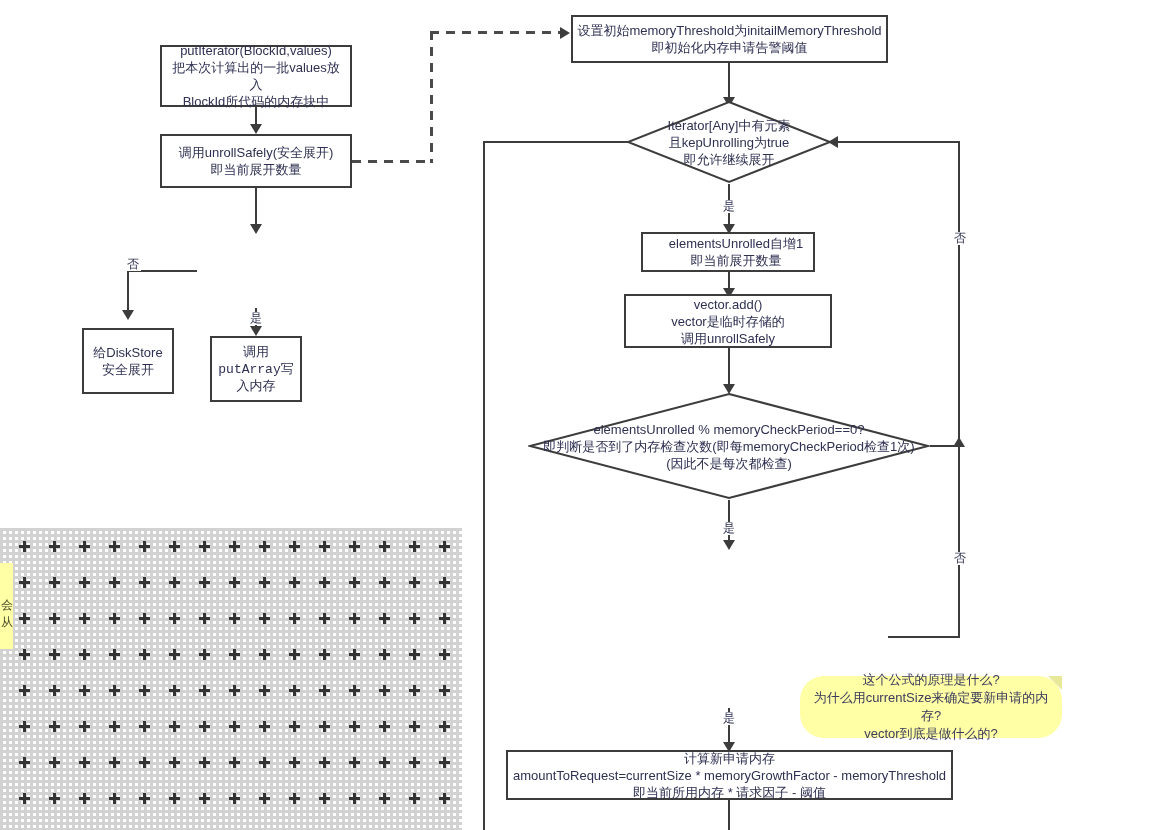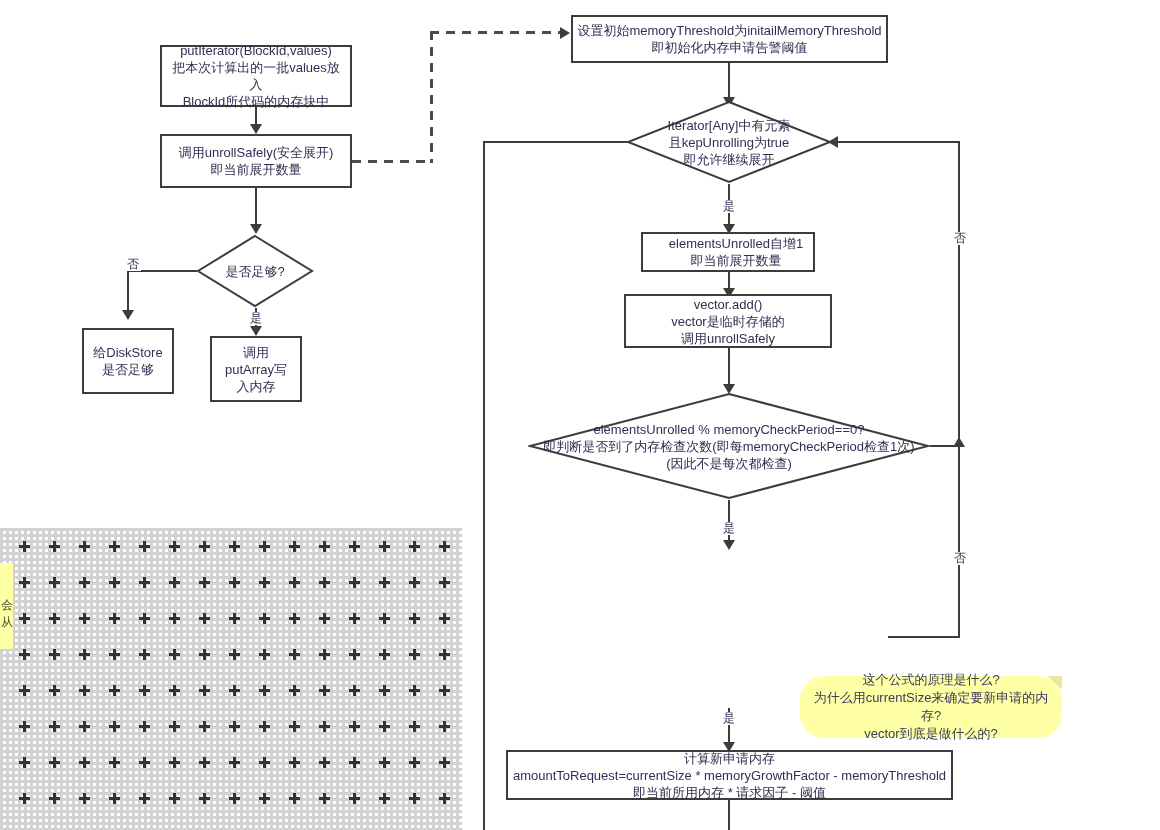--- a/index.html
+++ b/index.html
@@ -307,40 +307,34 @@
 
   <div class="line v" style="left:255px;top:107px;height:19px;"></div>
   <div class="arrow-down" style="left:250px;top:124px;"></div>
 
   <div class="node" style="left:160px;top:134px;width:192px;height:54px;">调用unrollSafely(安全展开)
 即当前展开数量</div>
 
   <div class="line v" style="left:255px;top:188px;height:38px;"></div>
   <div class="arrow-down" style="left:250px;top:224px;"></div>
 
-  <div class="diamond" style="left:196px;top:234px;width:118px;height:74px;">
-    <svg class="dshape" viewBox="0 0 118 74" preserveAspectRatio="none">
-      <polygon points="59,2 116,37 59,72 2,37" fill="#ffffff" stroke="#3c3c3c" stroke-width="2"></polygon>
-    </svg>
-    <span class="dlabel">是否足够?</span>
-  </div>
 
   <div class="line h" style="left:127px;top:270px;width:70px;"></div>
   <div class="line v" style="left:127px;top:270px;height:42px;"></div>
   <div class="arrow-down" style="left:122px;top:310px;"></div>
   <div class="edge-label" style="left:125px;top:258px;width:14px;">否</div>
 
   <div class="node" style="left:82px;top:328px;width:92px;height:66px;">给DiskStore
-是否足够</div>
+安全展开</div>
 
   <div class="line v" style="left:255px;top:308px;height:22px;"></div>
   <div class="arrow-down" style="left:250px;top:326px;"></div>
   <div class="edge-label" style="left:248px;top:312px;width:14px;">是</div>
 
-  <div class="node" style="left:210px;top:336px;width:92px;height:66px;">调用
+  <div class="node" style="left:210px;top:336px;width:92px;height:66px;font-family:Liberation Mono, monospace;">调用
 putArray写
 入内存</div>
 
   <div class="dline h" style="left:352px;top:160px;width:81px;"></div>
   <div class="dline v" style="left:430px;top:31px;height:132px;"></div>
   <div class="dline h" style="left:430px;top:31px;width:132px;"></div>
   <div class="arrow-right" style="left:560px;top:27px;"></div>
 
   <div class="node" style="left:571px;top:15px;width:317px;height:48px;">设置初始memoryThreshold为initailMemoryThreshold
 即初始化内存申请告警阈值</div>

